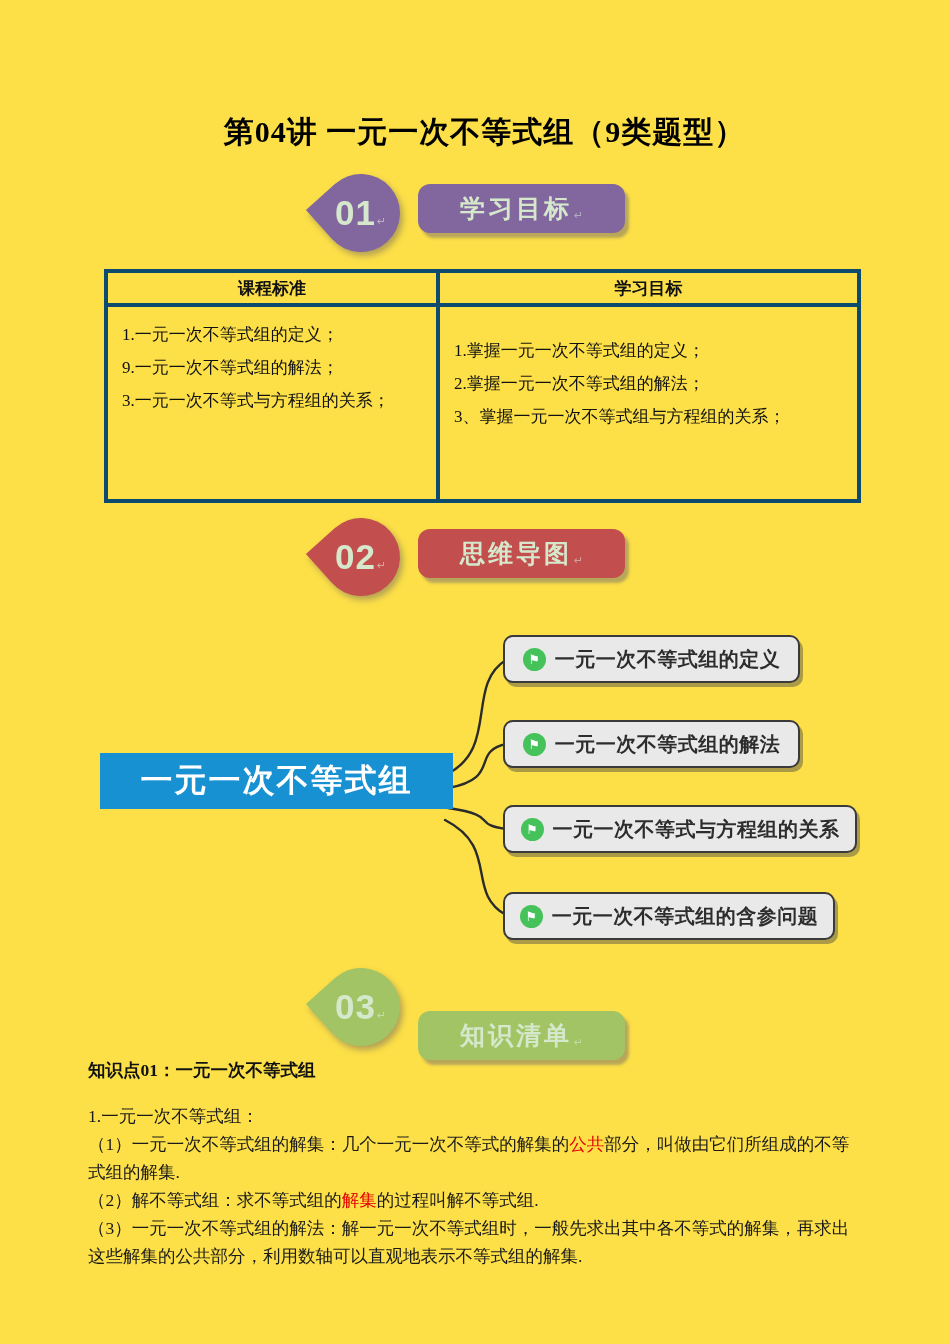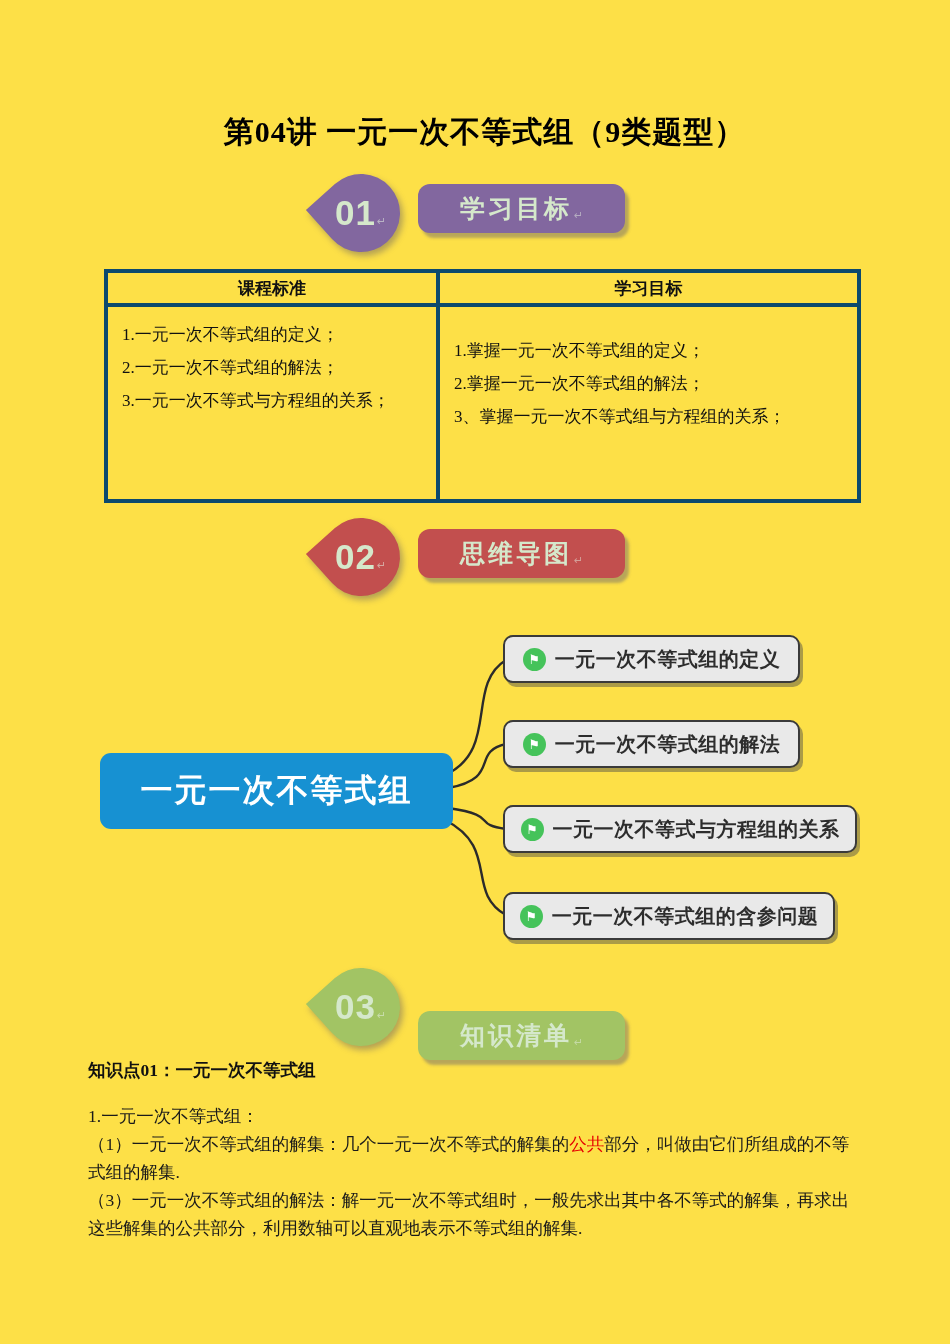--- a/index.html
+++ b/index.html
@@ -48,21 +48,21 @@
   .obj-table td{vertical-align:top;height:192px;padding:0;}
   .col-left{width:332px;}
   .col-right{width:421px;}
   .cell-inner-left{padding:18px 8px 0 14px;}
   .cell-inner-right{padding:34px 8px 0 14px;}
   .cell-line{margin:0 0 13px 0;font-size:17px;line-height:20px;}
   
   .mindmap{position:absolute;left:0;top:620px;width:950px;height:340px;}
   .mm-lines{position:absolute;left:0;top:0;width:950px;height:340px;}
   .mm-root{
-    position:absolute;left:100px;top:133px;width:353px;height:76px;border-radius:11px;
+    position:absolute;left:100px;top:133px;width:353px;height:56px;border-radius:0;
     display:flex;align-items:center;justify-content:center;
     font-family:"Liberation Sans","DejaVu Sans",sans-serif;
     font-size:32px;font-weight:bold;color:#ffffff;letter-spacing:2px;
   }
   .mm-node{
     position:absolute;left:503px;height:48px;border-radius:10px;
     background:#e9e9e9;border:2.5px solid #3a3a3a;box-sizing:border-box;
     box-shadow:3px 4px 0 rgba(70,70,70,0.45);
     display:flex;align-items:center;justify-content:center;gap:9px;
     font-family:"Liberation Sans","DejaVu Sans",sans-serif;
@@ -109,21 +109,21 @@
       <tr>
         <th>课程标准</th>
         <th>学习目标</th>
       </tr>
     </thead>
     <tbody>
       <tr>
         <td>
             <div class="cell-inner-left" id="course-standards">
               <p class="cell-line">1.一元一次不等式组的定义；</p>
-              <p class="cell-line">2.一元一次不等式组的解法；</p>
+              <p class="cell-line">9.一元一次不等式组的解法；</p>
               <p class="cell-line">3.一元一次不等式与方程组的关系；</p>
             </div>
           </td>
         <td>
             <div class="cell-inner-right" id="learning-goals">
               <p class="cell-line">1.掌握一元一次不等式组的定义；</p>
               <p class="cell-line">2.掌握一元一次不等式组的解法；</p>
               <p class="cell-line">3、掌握一元一次不等式组与方程组的关系；</p>
             </div>
           </td>
@@ -189,17 +189,18 @@
       <span class="badge-label">知识清单</span>
       <span class="pill-ret">↵</span>
     </div>
   </div>
 
   <div class="knowledge">
     <p class="k-heading">知识点01：一元一次不等式组</p>
     <div id="k-paragraphs">
         <p class="k-para"><span>1.一元一次不等式组：</span></p>
         <p class="k-para"><span>（1）一元一次不等式组的解集：几个一元一次不等式的解集的</span><span style="color: rgb(230, 0, 0);">公共</span><span>部分，叫做由它们所组成的不等式组的解集.</span></p>
+        <p class="k-para"><span>（2）解不等式组：求不等式组的</span><span style="color: rgb(230, 0, 0);">解集</span><span>的过程叫解不等式组.</span></p>
         <p class="k-para"><span>（3）一元一次不等式组的解法：解一元一次不等式组时，一般先求出其中各不等式的解集，再求出这些解集的公共部分，利用数轴可以直观地表示不等式组的解集.</span></p>
       </div>
   </div>
 
 </div>
 
 </body></html>

